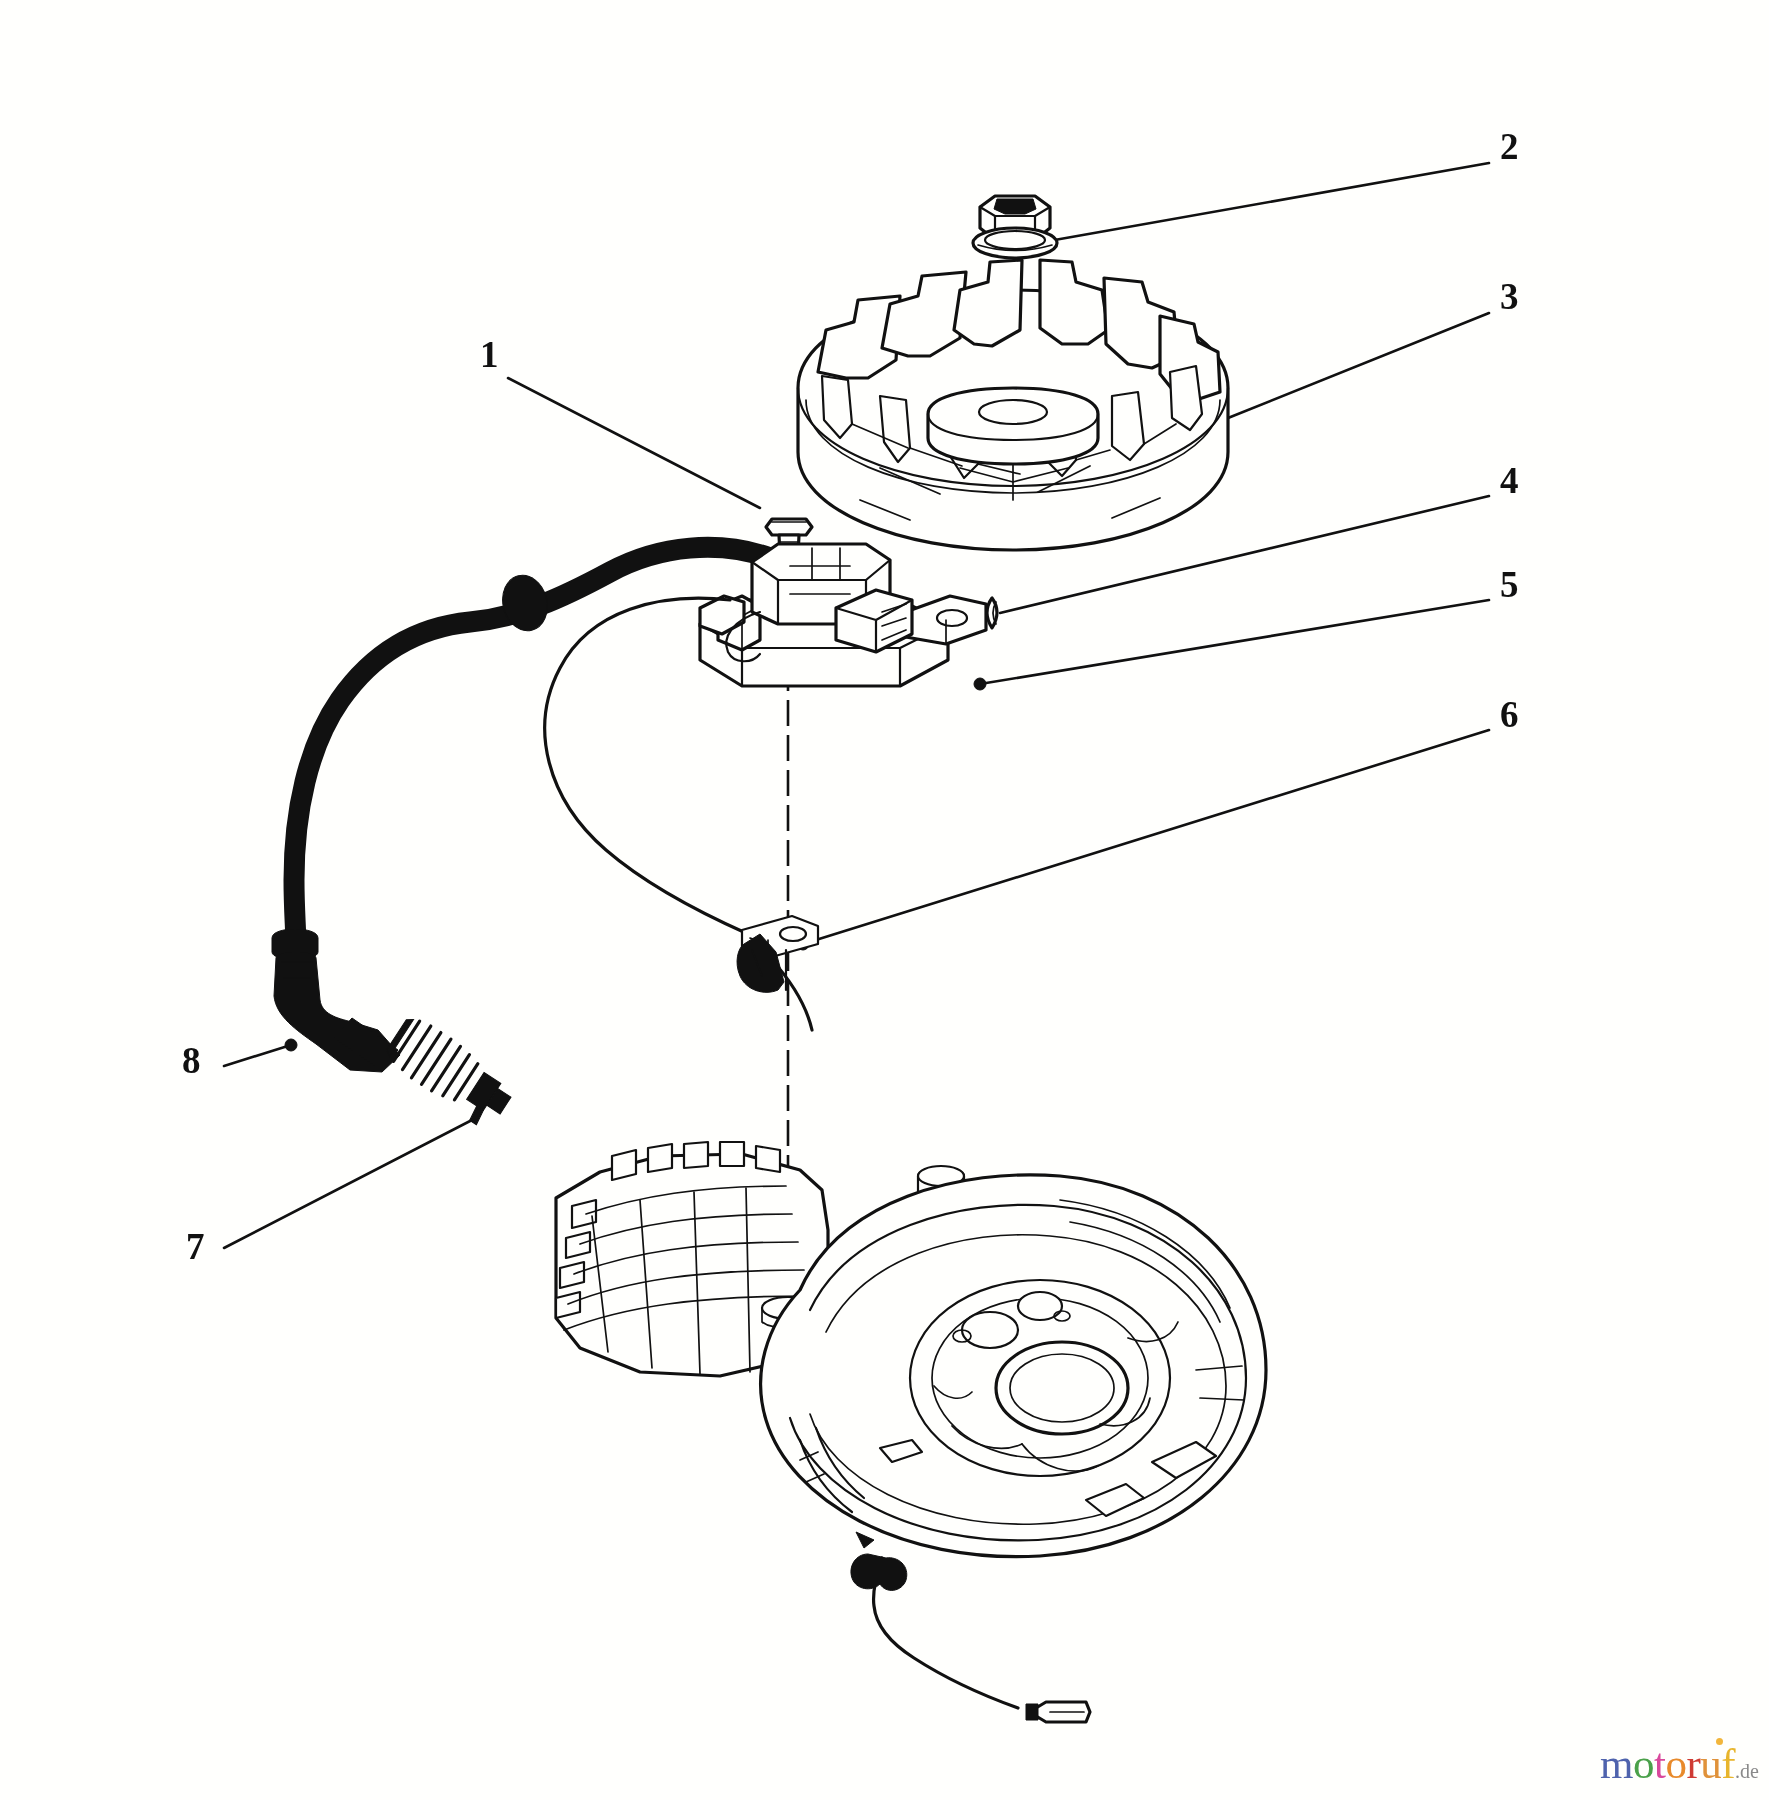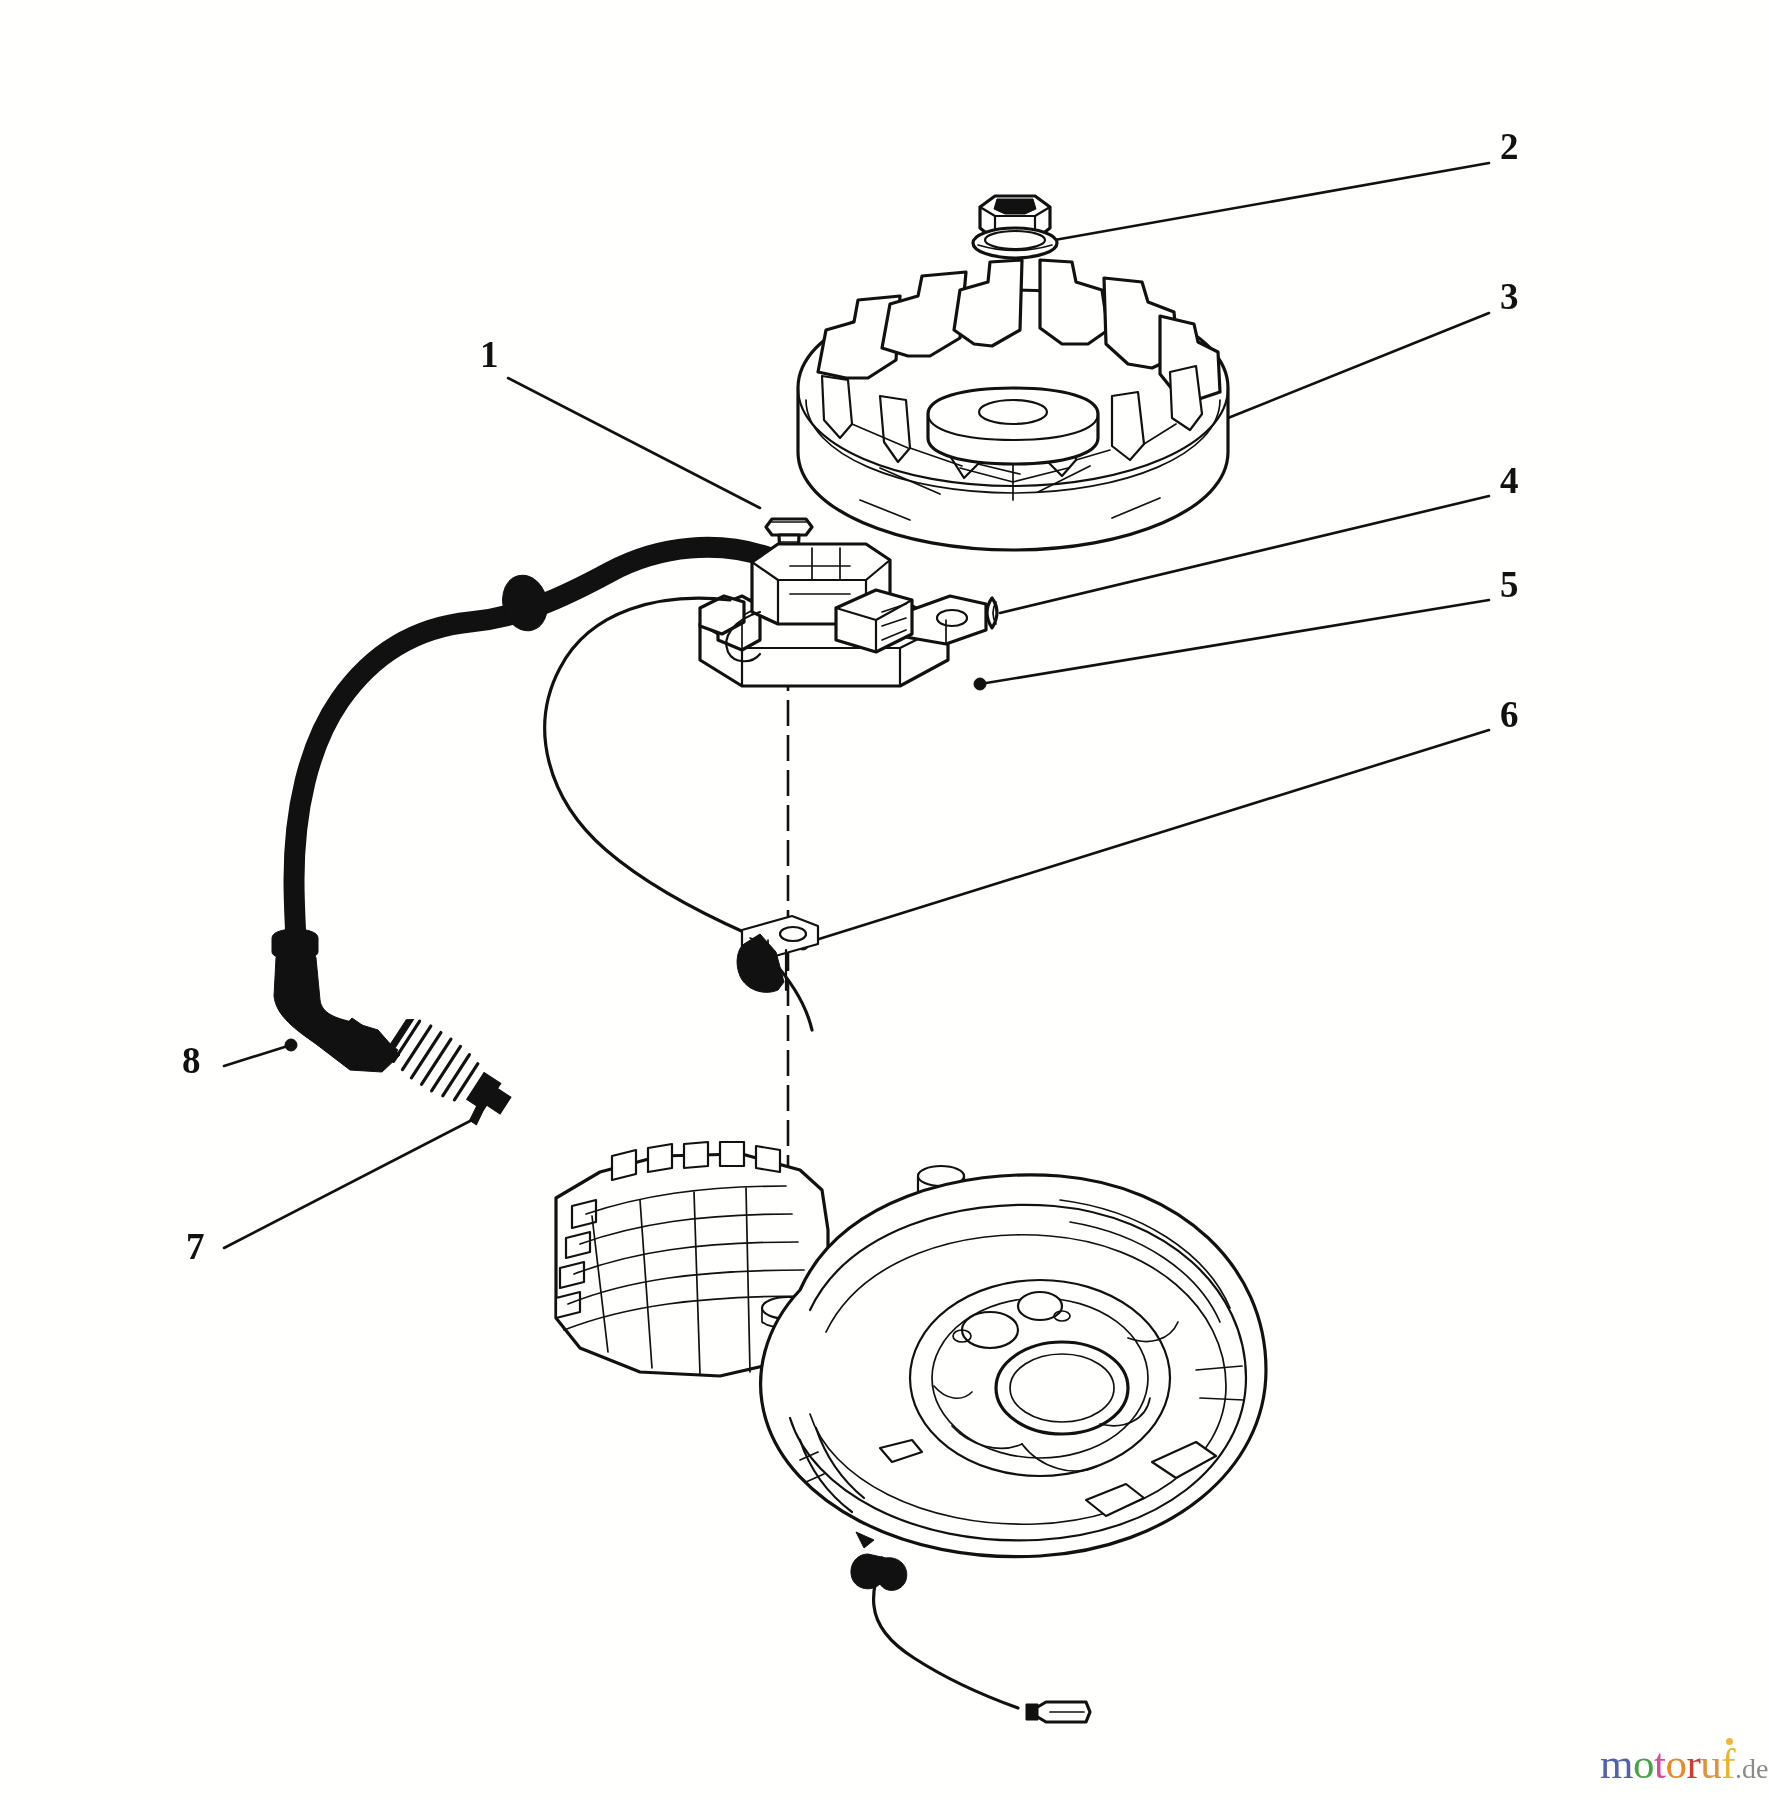--- a/index.html
+++ b/index.html
@@ -41,21 +41,21 @@
     left: 1600px;
     top: 1742px;
     font-family: "Liberation Serif", serif;
     font-size: 43px;
     letter-spacing: -0.5px;
     white-space: nowrap;
     line-height: 1;
   }
   #watermark .wm-l { font-weight: normal; }
   #watermark .wm-tld {
-    font-size: 28px;
+    font-size: 20px;
     color: #8a8a8a;
     letter-spacing: 0px;
   }
   #watermark .wm-dot {
     position: absolute;
     right: 36px;
     top: -4px;
     width: 7px;
     height: 7px;
     border-radius: 50%;

